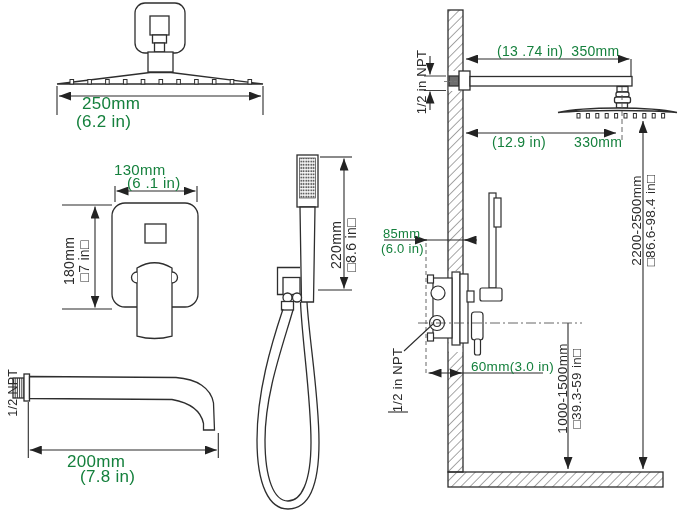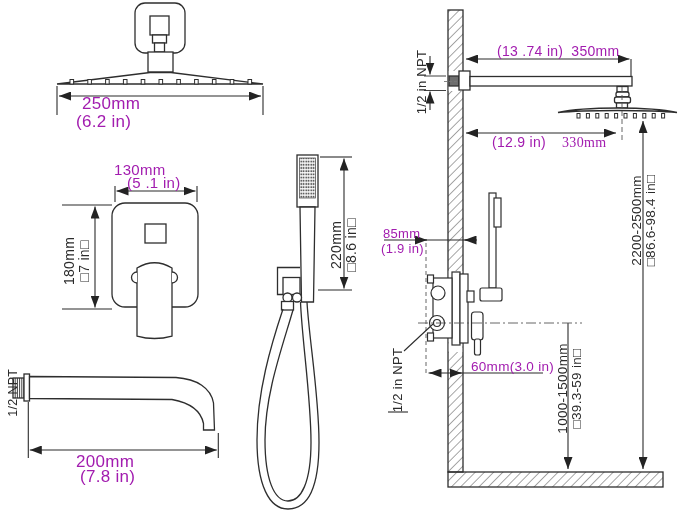--- a/index.html
+++ b/index.html
@@ -1,31 +1,31 @@
 <!DOCTYPE html>
 <html><head>
 <meta charset="utf-8">
 <style>
   html,body{margin:0;padding:0;background:#fff;}
   #stage{
     position:relative;width:679px;height:528px;background:#ffffff;overflow:hidden;
     font-family:"Liberation Sans", sans-serif;color:#262626;
   }
   #artwork{position:absolute;left:0;top:0;}
-  .lbl{position:absolute;white-space:nowrap;color:#a21caf;letter-spacing:.3px;}
+  .lbl{position:absolute;white-space:nowrap;color:#15803d;letter-spacing:.3px;}
   .vrot{position:absolute;transform:rotate(-90deg);transform-origin:50% 50%;
         text-align:center;white-space:nowrap;line-height:1.07;color:#2b2b2b;letter-spacing:.3px;}
   .fs17{font-size:17px;}
   .fs15{font-size:15px;}
   .fs14{font-size:14px;}
   .fs135{font-size:13.5px;}
   .fs13{font-size:13px;}
   .fs125{font-size:12.5px;}
   .gap8{display:inline-block;margin-left:8px;}
-  .gap16{display:inline-block;margin-left:16px;font-family:Liberation Serif, serif;}
+  .gap16{display:inline-block;margin-left:28px;}
 </style>
 </head>
 <body>
 
 <div id="stage">
 
   <svg id="artwork" width="679" height="528" viewBox="0 0 679 528">
     <defs>
       <marker id="arr" markerUnits="userSpaceOnUse" markerWidth="12" markerHeight="9" viewBox="0 0 12 9" refX="12" refY="4.5" orient="auto-start-reverse">
         <path d="M0,0 L12,4.5 L0,9 Z" fill="#232323"></path>
@@ -195,52 +195,52 @@
 
       <line x1="404" y1="351" x2="433" y2="324"></line>
       <line x1="388" y1="412" x2="408" y2="412"></line>
     </g>
   </svg>
 
   <div class="lbl fs17" style="left:82px;top:94px">250mm</div>
   <div class="lbl fs17" style="left:76px;top:112px">(6.2  in)</div>
 
   <div class="lbl fs15" style="left:114px;top:161px">130mm</div>
-  <div class="lbl fs15" style="left:127px;top:174px">(5 .1 in)</div>
+  <div class="lbl fs15" style="left:127px;top:174px">(6 .1 in)</div>
 
   <div class="vrot fs14" style="left:22px;top:246px;width:110px">
     <div>180mm</div>
     <div>□7 in□</div>
   </div>
 
   <div class="vrot fs14" style="left:289px;top:230px;width:110px">
     <div>220mm</div>
     <div>□8.6 in□</div>
   </div>
 
-  <div class="lbl fs17" style="left:76px;top:452px">200mm</div>
+  <div class="lbl fs17" style="left:67px;top:452px">200mm</div>
   <div class="lbl fs17" style="left:80px;top:467px">(7.8 in)</div>
   <div class="vrot fs125" style="left:-16px;top:386px;width:60px">1/2 NPT</div>
 
   <div class="lbl fs14" style="left:497px;top:43px">
     <span>(13 .74 in)</span><span class="gap8">350mm</span>
   </div>
   <div class="vrot fs13" style="left:382px;top:75px;width:80px">1/2 in NPT</div>
 
   <div class="lbl fs14" style="left:492px;top:134px">
     <span>(12.9 in)</span><span class="gap16">330mm</span>
   </div>
 
   <div class="vrot fs135" style="left:579px;top:206px;width:130px">
     <div>2200-2500mm</div>
     <div>□86.6-98.4 in□</div>
   </div>
 
   <div class="lbl fs13" style="left:383px;top:226px">85mm</div>
-  <div class="lbl fs13" style="left:381px;top:241px">(1.9 in)</div>
+  <div class="lbl fs13" style="left:381px;top:241px">(6.0 in)</div>
 
   <div class="vrot fs13" style="left:358px;top:373px;width:80px">1/2 in NPT</div>
 
   <div class="lbl fs135" style="left:471px;top:359px">60mm(3.0 in)</div>
 
   <div class="vrot fs135" style="left:505px;top:374px;width:130px">
     <div>1000-1500mm</div>
     <div>□39.3-59 in□</div>
   </div>
 

